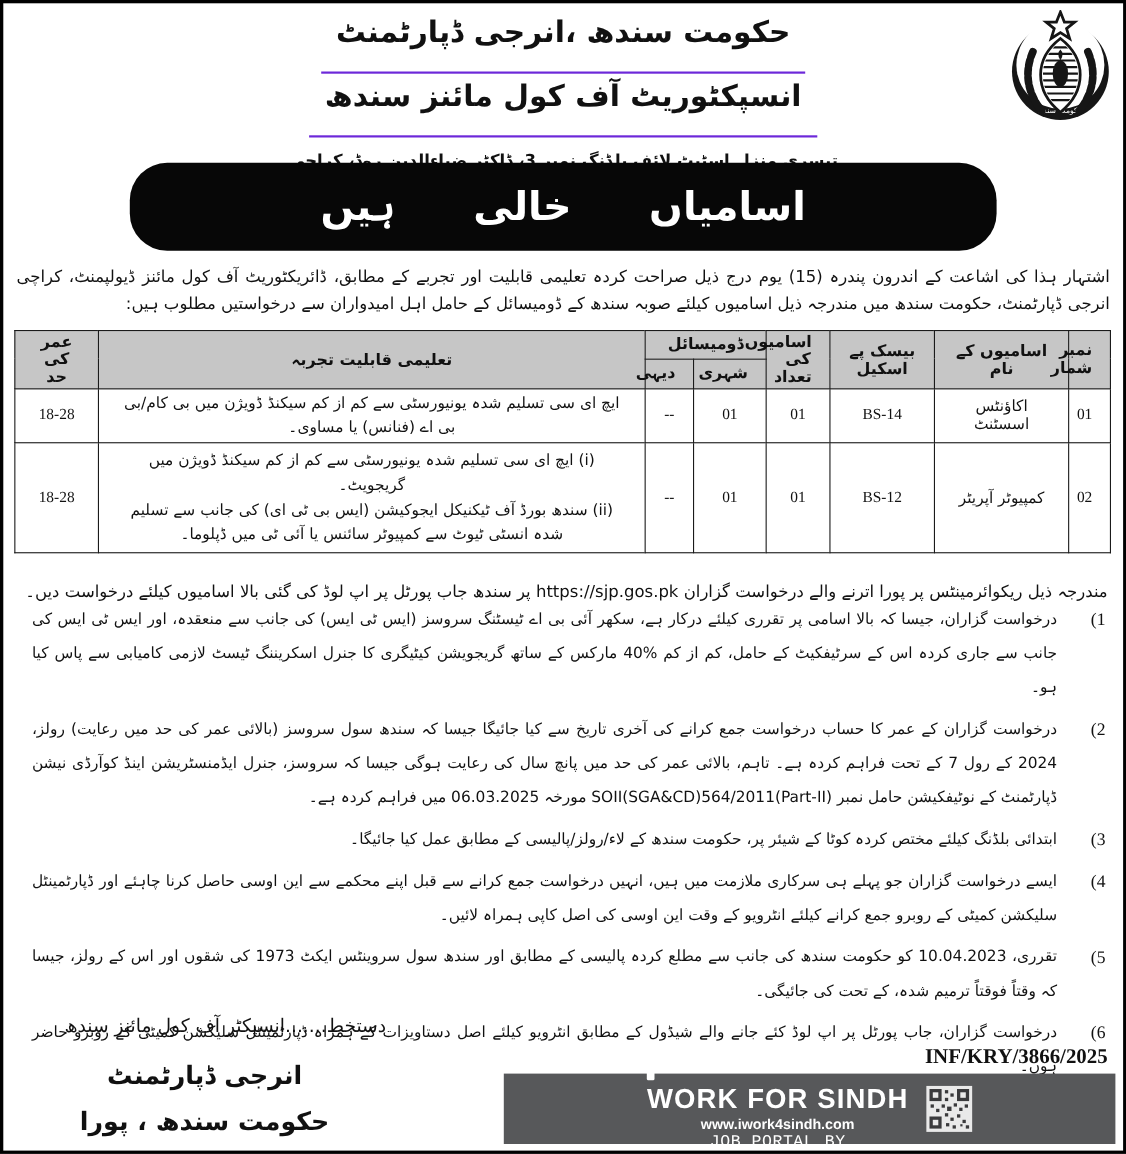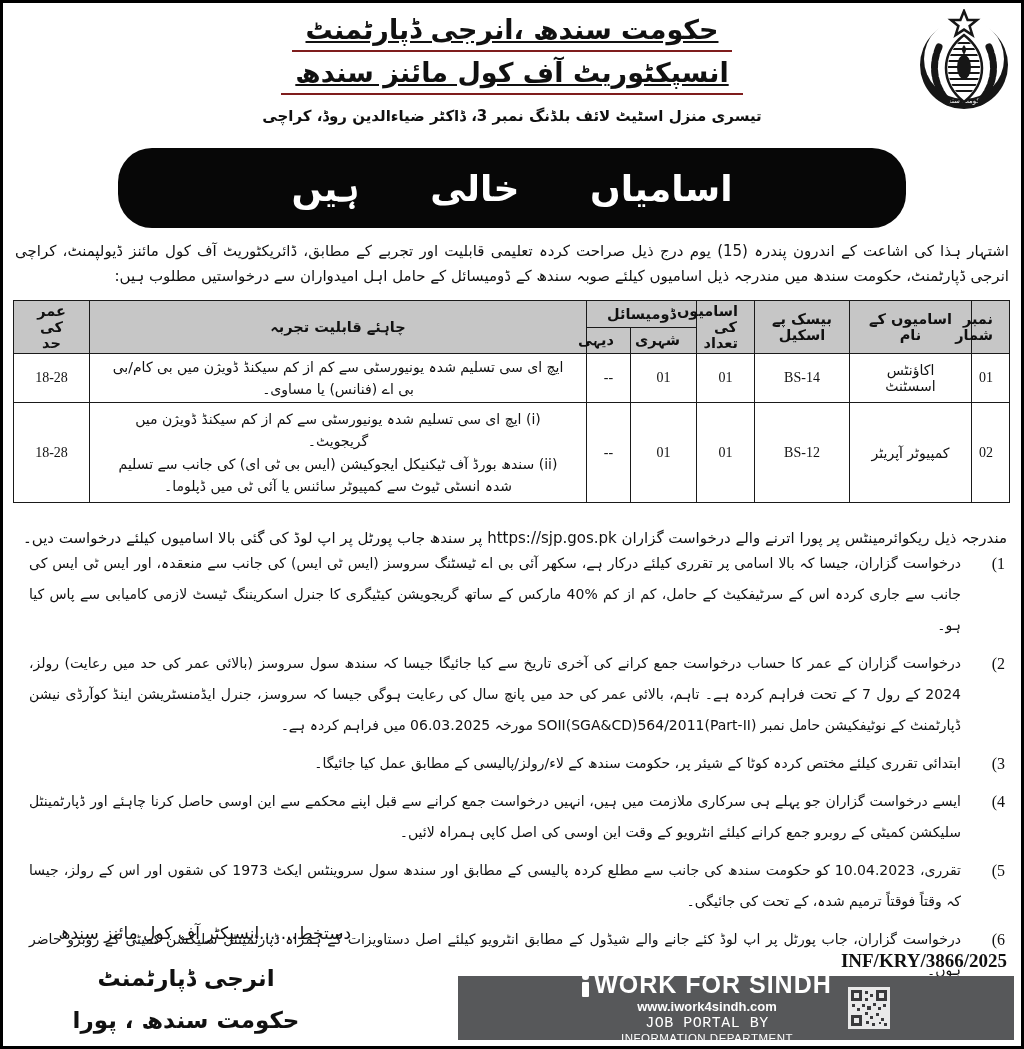--- a/index.html
+++ b/index.html
@@ -1,21 +1,21 @@
 <!DOCTYPE html>
 <html lang="ur" dir="rtl"><head>
 <meta charset="utf-8">
 <style>
   html,body{margin:0;padding:0;background:#e8e8e4;}
   .page{position:relative;width:1018px;height:1043px;margin:0 auto;background:#fff;
         border:3px solid #000;overflow:hidden;font-family:"DejaVu Sans",sans-serif;color:#111;}
   
   .masthead{position:absolute;top:10px;left:0;right:0;text-align:center;direction:rtl;}
   .masthead .l1,.masthead .l2{display:inline-block;font-weight:bold;font-size:27px;
-        border-bottom:2px solid #7f1d1d;padding:0 14px 3px;line-height:1.25;text-decoration:underline;}
+        border-bottom:2px solid #6d28d9;padding:0 14px 18px;line-height:1.25;}
   .masthead .l2{font-size:27px;margin-top:4px;}
   .masthead .l3{font-weight:bold;font-size:15px;margin-top:12px;}
   .emblem{position:absolute;top:6px;right:8px;width:98px;height:110px;}
   
   .vacancy-banner{position:absolute;top:145px;left:115px;width:788px;height:80px;background:#070707;
         border-radius:34px;color:#fff;display:flex;align-items:center;justify-content:center;
         font-weight:bold;font-size:36px;word-spacing:58px;letter-spacing:2px;direction:rtl;}
   
   .intro{position:absolute;top:221px;right:12px;left:12px;direction:rtl;text-align:justify;
         font-size:15px;line-height:25px;}
@@ -40,21 +40,21 @@
   .sig{position:absolute;left:18px;top:920px;width:330px;text-align:center;direction:rtl;}
   .sig .s1{font-size:17px;text-align:right;}
   .sig .s2{font-size:23px;font-weight:bold;margin-top:22px;}
   .sig .s3{font-size:23px;font-weight:bold;margin-top:16px;}
   
   .refno{position:absolute;right:14px;top:947px;font-family:"Liberation Serif",serif;
         font-weight:bold;font-size:19px;direction:ltr;}
   .iw-banner{position:absolute;left:455px;top:973px;width:556px;height:64px;background:#57585a;
         display:flex;align-items:center;justify-content:center;gap:16px;direction:ltr;color:#fff;}
   .iw-text{text-align:center;line-height:1;}
-  .brand-row{display:flex;align-items:flex-start;justify-content:center;gap:5px;}
+  .brand-row{display:flex;align-items:flex-start;justify-content:center;gap:5px;flex-direction:column;}
   .i-icon{display:inline-flex;flex-direction:column;align-items:center;gap:2px;margin-top:1px;}
   .i-icon .dot{width:7px;height:7px;border-radius:50%;background:#fff;}
   .i-icon .bar{width:7px;height:15px;background:#fff;border-radius:1px;}
   .brand{font-family:"Liberation Sans",sans-serif;font-weight:bold;font-size:25px;letter-spacing:1px;}
   .iw-url{font-family:"Liberation Sans",sans-serif;font-weight:bold;font-size:13px;margin-top:3px;}
   .iw-l2{font-family:Liberation Mono, monospace;font-size:15px;margin-top:3px;letter-spacing:.5px;}
   .iw-l3{font-family:"Liberation Sans",sans-serif;font-size:11.5px;margin-top:2px;letter-spacing:.5px;}
 </style>
 </head>
 <body>
@@ -114,21 +114,21 @@
         <col style="width:497px">
         <col style="width:76px">
     </colgroup>
     <tbody>
         <tr>
       <th rowspan="2">نمبر شمار</th>
       <th rowspan="2">اسامیوں کے نام</th>
       <th rowspan="2">بیسک پے اسکیل</th>
       <th rowspan="2">اسامیوں کی تعداد</th>
       <th colspan="2">ڈومیسائل</th>
-      <th rowspan="2">چاہئے قابلیت تجربہ</th>
+      <th rowspan="2">تعلیمی قابلیت تجربہ</th>
       <th rowspan="2">عمر کی حد</th>
     </tr>
     <tr>
       <th>شہری</th>
       <th>دیہی</th>
     </tr>
     <tr style="height:44px">
       <td class="num">01</td>
       <td>اکاؤنٹس اسسٹنٹ</td>
       <td class="num">BS-14</td>
@@ -156,21 +156,21 @@
 
   <p class="portal">
     <span>مندرجہ ذیل ریکوائرمینٹس پر پورا اترنے والے درخواست گزاران</span>
     <span class="ltr">https://sjp.gos.pk</span>
     <span>پر سندھ جاب پورٹل پر اپ لوڈ کی گئی بالا اسامیوں کیلئے درخواست دیں۔</span>
   </p>
 
   <div class="conds">
     <div class="cond"><span class="cnum ltr">(1</span><span>درخواست گزاران، جیسا کہ بالا اسامی پر تقرری کیلئے درکار ہے، سکھر آئی بی اے ٹیسٹنگ سروسز (ایس ٹی ایس) کی جانب سے منعقدہ، اور ایس ٹی ایس کی جانب سے جاری کردہ اس کے سرٹیفکیٹ کے حامل، کم از کم %40 مارکس کے ساتھ گریجویشن کیٹیگری کا جنرل اسکریننگ ٹیسٹ لازمی کامیابی سے پاس کیا ہو۔</span> <span class="ltr"></span> <span></span></div>
     <div class="cond"><span class="cnum ltr">(2</span><span>درخواست گزاران کے عمر کا حساب درخواست جمع کرانے کی آخری تاریخ سے کیا جائیگا جیسا کہ سندھ سول سروسز (بالائی عمر کی حد میں رعایت) رولز، 2024 کے رول 7 کے تحت فراہم کردہ ہے۔ تاہم، بالائی عمر کی حد میں پانچ سال کی رعایت ہوگی جیسا کہ سروسز، جنرل ایڈمنسٹریشن اینڈ کوآرڈی نیشن ڈپارٹمنٹ کے نوٹیفکیشن حامل نمبر</span> <span class="ltr">SOII(SGA&amp;CD)564/2011(Part-II)</span> <span>مورخہ 06.03.2025 میں فراہم کردہ ہے۔</span></div>
-    <div class="cond"><span class="cnum ltr">(3</span><span>ابتدائی تقرری کیلئے مختص کردہ کوٹا کے شیئر پر، حکومت سندھ کے لاء/رولز/پالیسی کے مطابق عمل کیا جائیگا۔</span> <span class="ltr"></span> <span></span></div>
+    <div class="cond"><span class="cnum ltr">(3</span><span>ابتدائی بلڈنگ کیلئے مختص کردہ کوٹا کے شیئر پر، حکومت سندھ کے لاء/رولز/پالیسی کے مطابق عمل کیا جائیگا۔</span> <span class="ltr"></span> <span></span></div>
     <div class="cond"><span class="cnum ltr">(4</span><span>ایسے درخواست گزاران جو پہلے ہی سرکاری ملازمت میں ہیں، انہیں درخواست جمع کرانے سے قبل اپنے محکمے سے این اوسی حاصل کرنا چاہئے اور ڈپارٹمینٹل سلیکشن کمیٹی کے روبرو جمع کرانے کیلئے انٹرویو کے وقت این اوسی کی اصل کاپی ہمراہ لائیں۔</span> <span class="ltr"></span> <span></span></div>
     <div class="cond"><span class="cnum ltr">(5</span><span>تقرری، 10.04.2023 کو حکومت سندھ کی جانب سے مطلع کردہ پالیسی کے مطابق اور سندھ سول سروینٹس ایکٹ 1973 کی شقوں اور اس کے رولز، جیسا کہ وقتاً فوقتاً ترمیم شدہ، کے تحت کی جائیگی۔</span> <span class="ltr"></span> <span></span></div>
     <div class="cond"><span class="cnum ltr">(6</span><span>درخواست گزاران، جاب پورٹل پر اپ لوڈ کئے جانے والے شیڈول کے مطابق انٹرویو کیلئے اصل دستاویزات کے ہمراہ ڈپارٹمینٹل سلیکشن کمیٹی کے روبرو حاضر ہوں۔</span> <span class="ltr"></span> <span></span></div>
     <div class="cond"><span class="cnum ltr">(7</span><span>انٹرویو کیلئے ٹی اے/ڈی اے نہیں دیا جائیگا۔</span> <span class="ltr"></span> <span></span></div>
   </div>
 
   <div class="sig">
     <div class="s1">دستخط.......انسپکٹر آف کول مائنز سندھ</div>
     <div class="s2">انرجی ڈپارٹمنٹ</div>
     <div class="s3">حکومت سندھ ، پورا</div>

